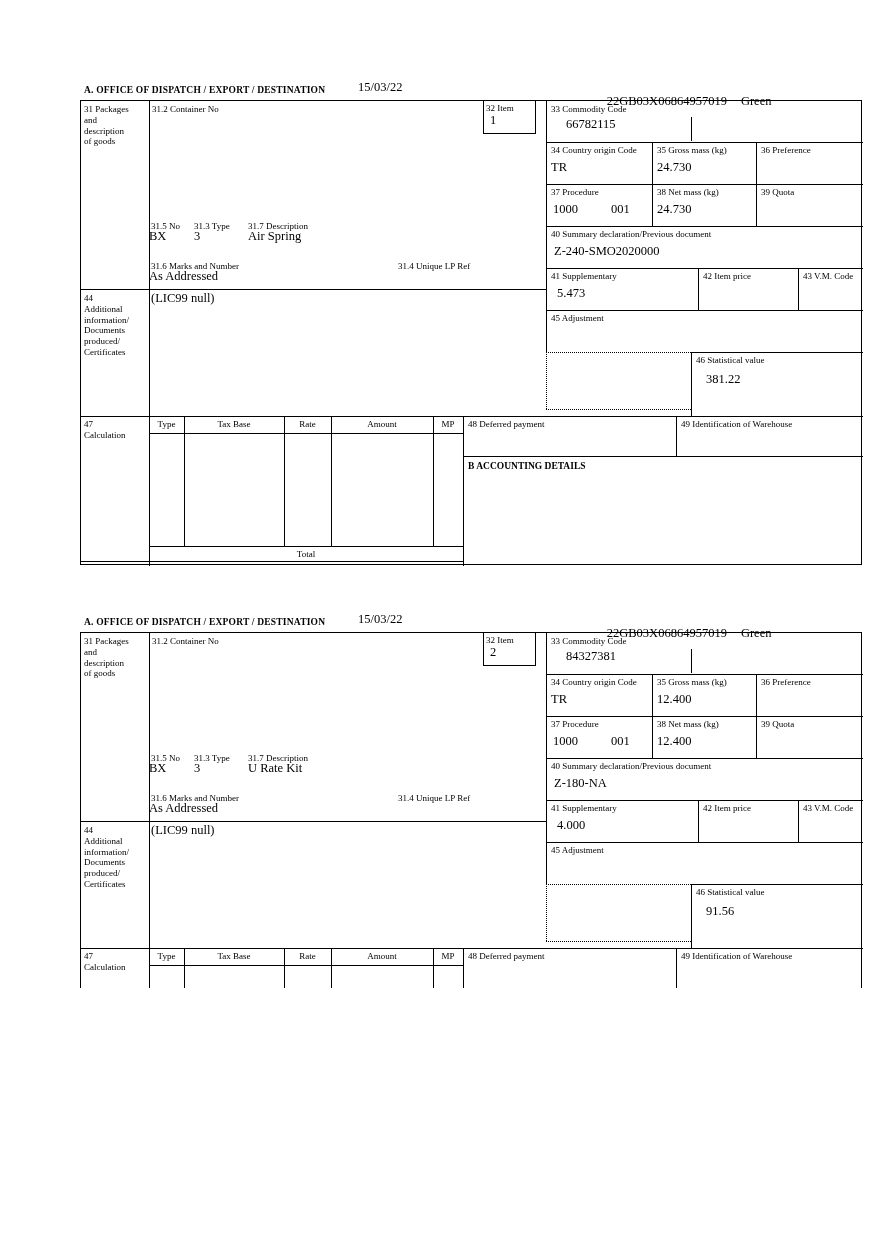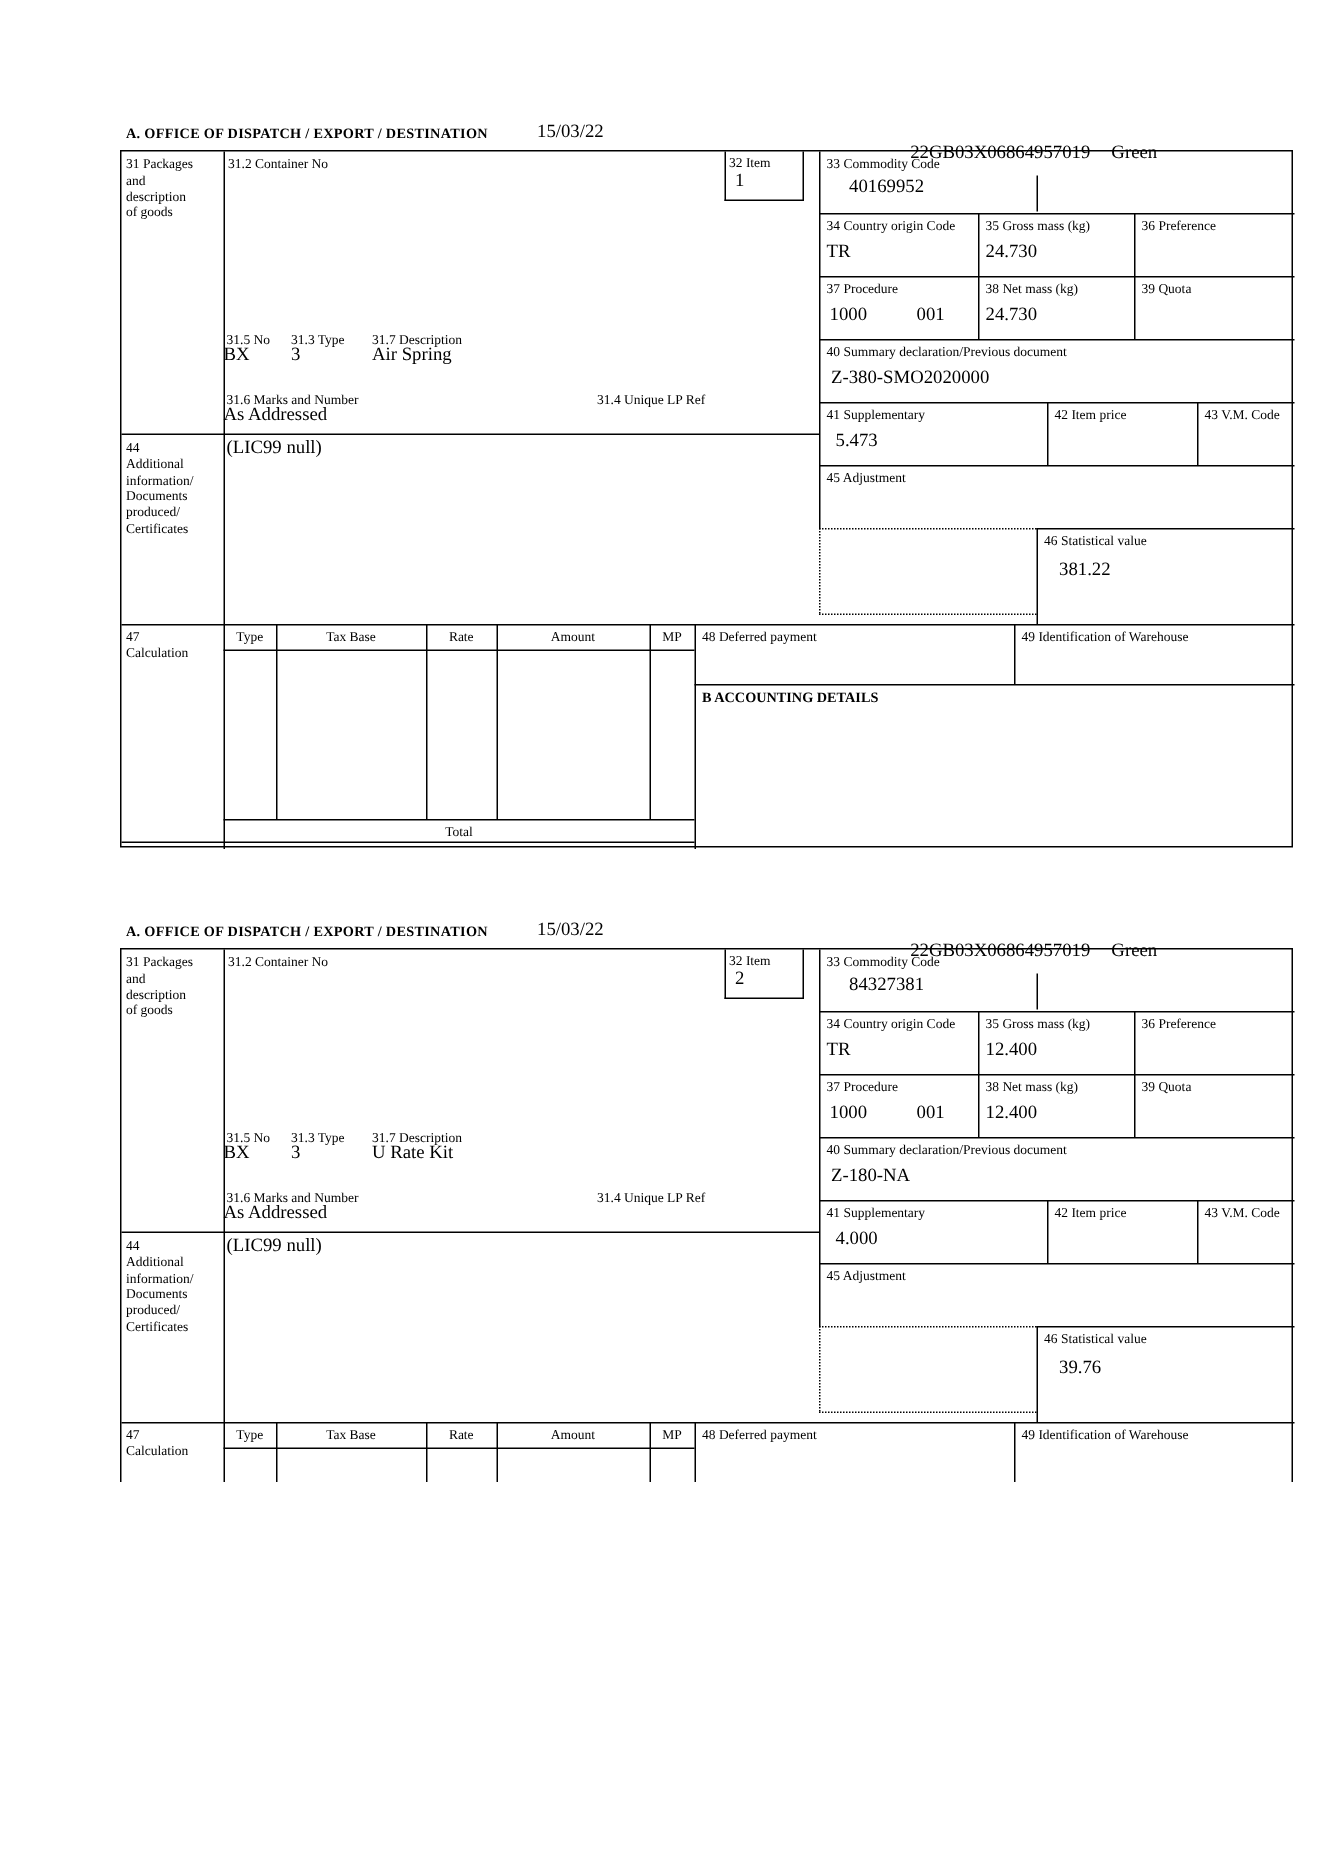--- a/index.html
+++ b/index.html
@@ -90,37 +90,37 @@
       <div class="val" style="left:113px;top:129px;">3</div>
       <div class="val" style="left:167px;top:129px;text-align:center;">Air Spring</div>
 
       <div class="lbl" style="left:70px;top:160px;">31.6 Marks and Number</div>
       <div class="lbl" style="left:317px;top:160px;">31.4 Unique LP Ref</div>
       <div class="val" style="left:68px;top:169px;">As Addressed</div>
 
       <div class="val" style="left:70px;top:191px;">(LIC99 null)</div>
 
       <div class="lbl" style="left:470px;top:3px;">33 Commodity Code</div>
-      <div class="val" style="left:485px;top:17px;">40169952</div>
+      <div class="val" style="left:485px;top:17px;">66782115</div>
 
       <div class="lbl" style="left:470px;top:44px;">34 Country origin Code</div>
       <div class="lbl" style="left:576px;top:44px;">35 Gross mass (kg)</div>
       <div class="lbl" style="left:680px;top:44px;">36 Preference</div>
       <div class="val" style="left:470px;top:60px;">TR</div>
       <div class="val" style="left:576px;top:60px;">24.730</div>
 
       <div class="lbl" style="left:470px;top:86px;">37 Procedure</div>
       <div class="lbl" style="left:576px;top:86px;">38 Net mass (kg)</div>
       <div class="lbl" style="left:680px;top:86px;">39 Quota</div>
       <div class="val" style="left:472px;top:102px;">1000</div>
       <div class="val" style="left:530px;top:102px;">001</div>
       <div class="val" style="left:576px;top:102px;">24.730</div>
 
       <div class="lbl" style="left:470px;top:128px;">40 Summary declaration/Previous document</div>
-      <div class="val" style="left:473px;top:144px;">Z-380-SMO2020000</div>
+      <div class="val" style="left:473px;top:144px;">Z-240-SMO2020000</div>
 
       <div class="lbl" style="left:470px;top:170px;">41 Supplementary</div>
       <div class="lbl" style="left:622px;top:170px;">42 Item price</div>
       <div class="lbl" style="left:722px;top:170px;">43 V.M. Code</div>
       <div class="val" style="left:476px;top:186px;">5.473</div>
 
       <div class="lbl" style="left:470px;top:212px;">45 Adjustment</div>
 
       <div class="lbl" style="left:615px;top:254px;">46 Statistical value</div>
       <div class="val" style="left:625px;top:272px;">381.22</div>
@@ -230,21 +230,21 @@
       <div class="val" style="left:473px;top:144px;">Z-180-NA</div>
 
       <div class="lbl" style="left:470px;top:170px;">41 Supplementary</div>
       <div class="lbl" style="left:622px;top:170px;">42 Item price</div>
       <div class="lbl" style="left:722px;top:170px;">43 V.M. Code</div>
       <div class="val" style="left:476px;top:186px;">4.000</div>
 
       <div class="lbl" style="left:470px;top:212px;">45 Adjustment</div>
 
       <div class="lbl" style="left:615px;top:254px;">46 Statistical value</div>
-      <div class="val" style="left:625px;top:272px;">39.76</div>
+      <div class="val" style="left:625px;top:272px;">91.56</div>
 
       <div class="lbl ctr" style="left:68px;top:318px;width:35px;">Type</div>
       <div class="lbl ctr" style="left:103px;top:318px;width:100px;">Tax Base</div>
       <div class="lbl ctr" style="left:203px;top:318px;width:47px;">Rate</div>
       <div class="lbl ctr" style="left:250px;top:318px;width:102px;">Amount</div>
       <div class="lbl ctr" style="left:352px;top:318px;width:30px;">MP</div>
       <div class="lbl ctr" style="left:68px;top:448px;width:314px;">Total</div>
 
       <div class="lbl" style="left:387px;top:318px;">48 Deferred payment</div>
       <div class="lbl" style="left:600px;top:318px;">49 Identification of Warehouse</div>

